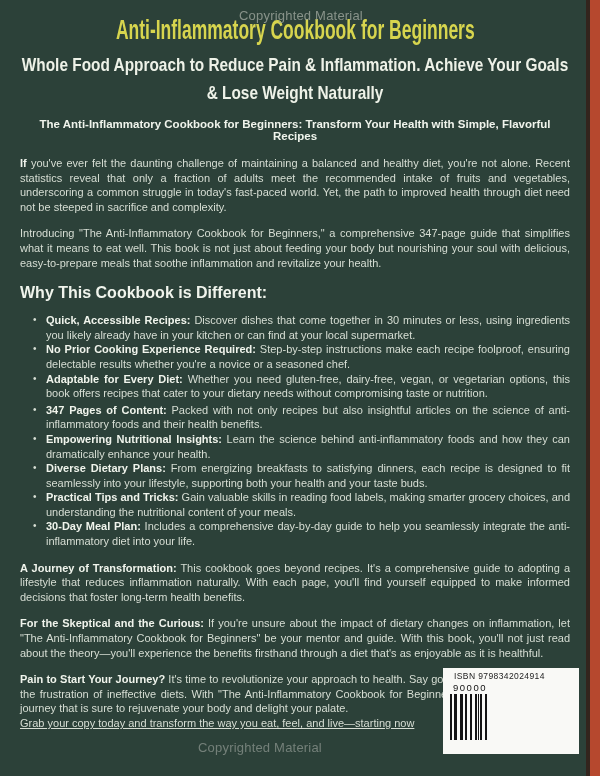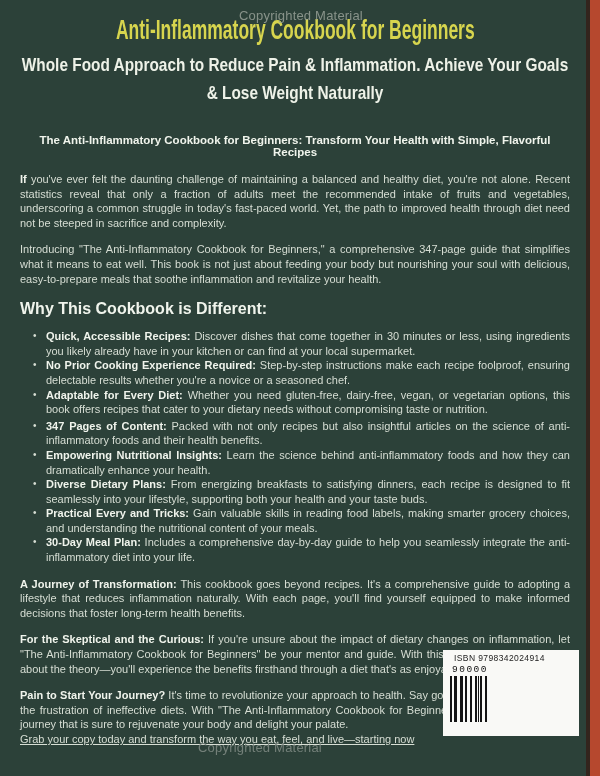--- a/index.html
+++ b/index.html
@@ -51,21 +51,21 @@
     line-height: 28px;
     color: #eef2e8;
     margin-top: 5px;
   }
 
   .tagline {
     text-align: center;
     font-size: 11.5px;
     font-weight: bold;
     color: #f0f4ec;
-    margin-top: 27px;
+    margin-top: 11px;
     margin-bottom: 14px;
   }
 
   .para {
     font-size: 11px;
     line-height: 14.6px;
     text-align: justify;
     margin-bottom: 12px;
   }
   .para .lead, .bullet .lead { font-weight: bold; color: #f0f4ec; }
@@ -80,21 +80,21 @@
   .bullets { margin-left: 13px; margin-bottom: 2px; }
   .bullet { display: flex; font-size: 11px; line-height: 14.6px; }
   .bullet .dot { width: 13px; flex: 0 0 13px; text-align: left; font-size: 10px; }
   .bullet .btext { flex: 1; text-align: justify; }
 
   .grab-line { font-size: 11px; line-height: 14.6px; margin-bottom: 0; text-decoration: underline; }
 
   
   .barcode-box {
     position: absolute;
-    left: 443px; top: 650px;
+    left: 443px; top: 668px;
     width: 136px; height: 86px;
     background: #f9f9f6;
     color: #111;
     padding: 3px 7px 4px 7px;
   }
   .isbn-label {
     font-size: 8.5px;
     letter-spacing: 0.4px;
     color: #222;
     padding-left: 4px;
@@ -109,21 +109,21 @@
       repeating-linear-gradient(90deg, #141414 0 2px, transparent 2px 5px),
       repeating-linear-gradient(90deg, transparent 0 3px, #141414 3px 4px, transparent 4px 9px);
   }
   .barcode-digits {
     font-size: 9px;
     letter-spacing: 1.5px;
     white-space: nowrap;
     margin-top: 1px;
     color: #111;
   }
-  .barcode-addon { width: 40px; font-family: Liberation Mono, monospace; }
+  .barcode-addon { width: 40px; }
   .addon-code {
     font-size: 9.5px;
     letter-spacing: 1.5px;
     text-align: center;
     color: #111;
   }
   .bars-addon {
     height: 46px;
     margin-top: 1px;
     background-image:
@@ -192,21 +192,21 @@
       <div class="bullet">
         <span class="dot">•</span>
         <span class="btext"><span class="lead">Empowering Nutritional Insights:</span><span> Learn the science behind anti-inflammatory foods and how they can dramatically enhance your health.</span></span>
       </div>
       <div class="bullet">
         <span class="dot">•</span>
         <span class="btext"><span class="lead">Diverse Dietary Plans:</span><span> From energizing breakfasts to satisfying dinners, each recipe is designed to fit seamlessly into your lifestyle, supporting both your health and your taste buds.</span></span>
       </div>
       <div class="bullet">
         <span class="dot">•</span>
-        <span class="btext"><span class="lead">Practical Every and Tricks:</span><span> Gain valuable skills in reading food labels, making smarter grocery choices, and understanding the nutritional content of your meals.</span></span>
+        <span class="btext"><span class="lead">Practical Tips and Tricks:</span><span> Gain valuable skills in reading food labels, making smarter grocery choices, and understanding the nutritional content of your meals.</span></span>
       </div>
       <div class="bullet">
         <span class="dot">•</span>
         <span class="btext"><span class="lead">30-Day Meal Plan:</span><span> Includes a comprehensive day-by-day guide to help you seamlessly integrate the anti-inflammatory diet into your life.</span></span>
       </div>
     </div>
 
     <p class="para" style="margin-top:12px"><span class="lead">A Journey of Transformation:</span><span> This cookbook goes beyond recipes. It's a comprehensive guide to adopting a lifestyle that reduces inflammation naturally. With each page, you'll find yourself equipped to make informed decisions that foster long-term health benefits.</span></p>
 
     <p class="para"><span class="lead">For the Skeptical and the Curious:</span><span> If you're unsure about the impact of dietary changes on inflammation, let "The Anti-Inflammatory Cookbook for Beginners" be your mentor and guide. With this book, you'll not just read about the theory—you'll experience the benefits firsthand through a diet that's as enjoyable as it is healthful.</span></p>

